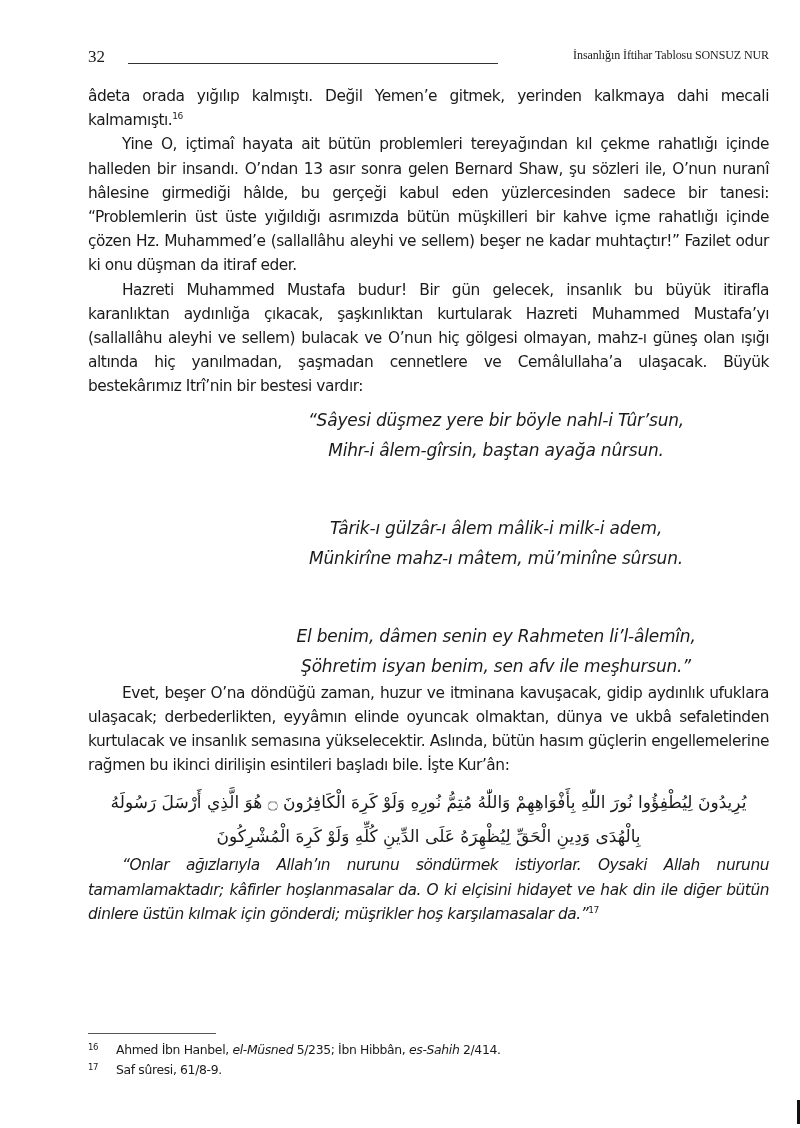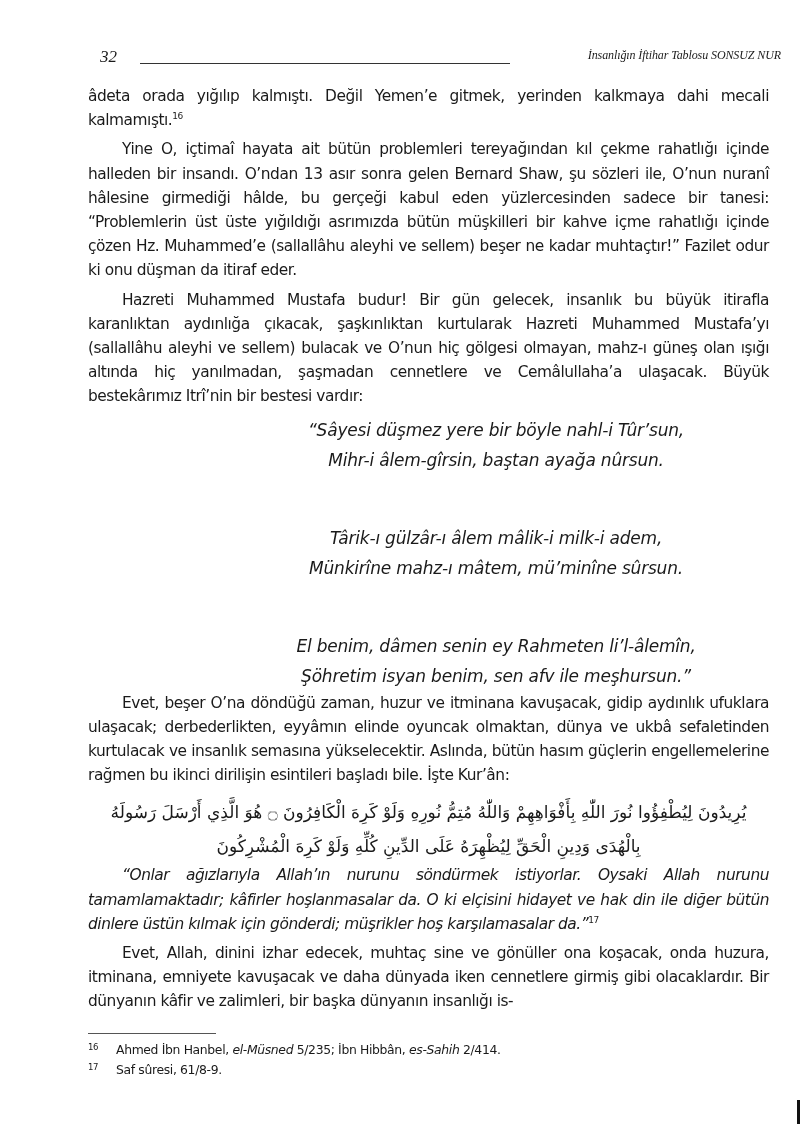--- a/index.html
+++ b/index.html
@@ -1,32 +1,32 @@
 <!DOCTYPE html>
 <html><head>
   <meta charset="utf-8">
   <style>
     html, body { margin: 0; padding: 0; background: #ffffff; }
     body { width: 800px; height: 1128px; position: relative; overflow: hidden; color: #1a1a1a; }
     .page { position: absolute; left: 88px; top: 0; width: 681px; }
     .running-head {
-      position: absolute; top: 47px; left: 12px; width: 681px; height: 24px;
-      font-family: "Liberation Serif", serif; font-style: italic;
+      position: absolute; top: 47px; left: 0; width: 681px; height: 24px;
+      font-family: "Liberation Serif", serif; 
     }
     .running-head .folio { position: absolute; left: 0; top: 0; font-size: 17px; }
     .running-head .rule { position: absolute; left: 40px; top: 16px; width: 370px; border-top: 1.5px solid #333; }
     .running-head .title { position: absolute; right: 0; top: 1px; font-size: 12px; letter-spacing: -0.1px; }
     .body-text {
       position: absolute; top: 84px; left: 0; width: 681px;
       font-family: "DejaVu Sans", sans-serif; font-size: 15.4px; line-height: 24.2px;
       text-align: justify; letter-spacing: -0.45px;
     }
     .body-text p { margin: 0; }
     .body-text p.indent { text-indent: 34px; }
-    .body-text p + p { margin-top: 5px; }
+    .body-text p + p { }
     sup { font-size: 9px; vertical-align: 6px; line-height: 0; }
     .poem {
       margin: 6px 0 0 135px; font-style: italic; font-size: 17px; line-height: 30px;
       text-align: center; letter-spacing: -0.2px;
     }
     .poem .stanza + .stanza { margin-top: 48px; }
     .arabic {
       direction: rtl; text-align: center; font-family: "DejaVu Serif", serif;
       font-size: 17px; line-height: 34px; margin: 8px 0 0 0; letter-spacing: 0;
     }
@@ -75,21 +75,20 @@
 
     <p class="indent" style="">Evet, beşer O’na döndüğü zaman, huzur ve itminana kavuşacak, gidip aydınlık ufuklara ulaşacak; derbederlikten, eyyâmın elinde oyuncak olmaktan, dünya ve ukbâ sefaletinden kurtulacak ve insanlık semasına yükselecektir. Aslında, bütün hasım güçlerin engellemelerine rağmen bu ikinci dirilişin esintileri başladı bile. İşte Kur’ân:</p>
 
     <div class="arabic">
       <div>يُرِيدُونَ لِيُطْفِؤُوا نُورَ اللّٰهِ بِأَفْوَاهِهِمْ وَاللّٰهُ مُتِمُّ نُورِهِ وَلَوْ كَرِهَ الْكَافِرُونَ ۝ هُوَ الَّذِي أَرْسَلَ رَسُولَهُ</div>
       <div>بِالْهُدَى وَدِينِ الْحَقِّ لِيُظْهِرَهُ عَلَى الدِّينِ كُلِّهِ وَلَوْ كَرِهَ الْمُشْرِكُونَ</div>
     </div>
 
     <p class="indent translation"><span>“Onlar ağızlarıyla Allah’ın nurunu söndürmek istiyorlar. Oysaki Allah nurunu tamamlamaktadır; kâfirler hoşlanmasalar da. O ki elçisini hidayet ve hak din ile diğer bütün dinlere üstün kılmak için gönderdi; müşrikler hoş karşılamasalar da.”</span><sup style="font-style:normal">17</sup></p>
 
-    <p class="indent">Evet, Allah, dinini izhar edecek, muhtaç sine ve gönüller ona koşacak, onda huzura, itminana, emniyete kavuşacak ve daha dünyada iken cennetlere girmiş gibi olacaklardır. Bir dünyanın kâfir ve zalimleri, bir başka dünyanın insanlığı is-</p>
   </div>
 
   <div class="footnote-rule"></div>
 
   <div class="footnotes">
     <div class="fn">
       <span class="fn-num">16</span>
       <span>Ahmed İbn Hanbel, </span><em>el-Müsned</em><span> 5/235; İbn Hibbân, </span><em>es-Sahih</em><span> 2/414.</span>
     </div>
     <div class="fn">

